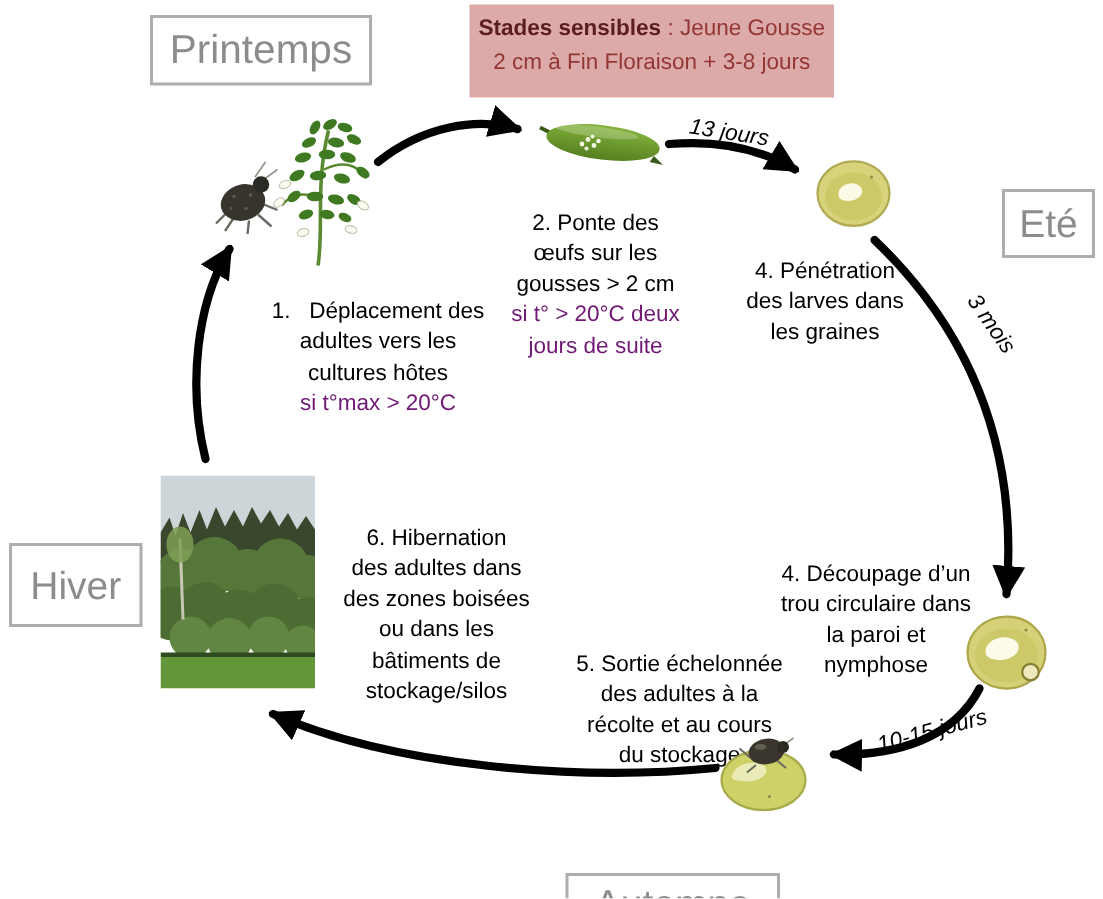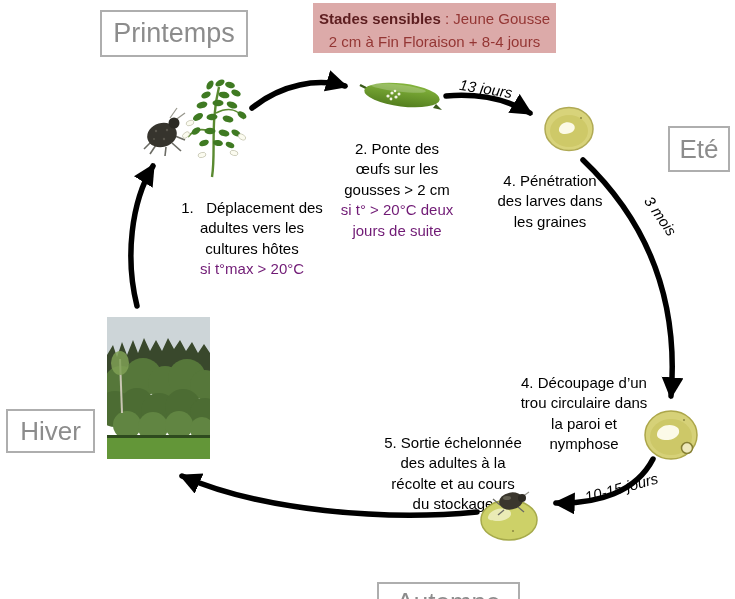--- a/index.html
+++ b/index.html
@@ -7,25 +7,25 @@
     position:relative; width:735px; height:599px; background:#ffffff;
     font-family:"Liberation Sans", sans-serif; overflow:hidden;
   }
   .season {
     position:absolute; border:2px solid #aeaeae; color:#8c8c8c;
     display:flex; align-items:center; justify-content:center;
     background:#ffffff; box-sizing:border-box;
   }
   #box-printemps { left:100px; top:10px;  width:148px; height:47px; font-size:27px; }
   #box-ete       { left:668px; top:126px; width:62px;  height:46px; font-size:26px; }
-  #box-hiver     { left:6px;   top:362px; width:89px;  height:44px; font-size:26px;margin-top:47px; }
+  #box-hiver     { left:6px;   top:362px; width:89px;  height:56px; font-size:26px; }
   #box-automne   { left:377px; top:551px; width:143px; height:41px; font-size:26px;margin-top:31px; }
 
   .banner {
-    position:absolute; left:313px; top:3px; width:243px; height:50px;
+    position:absolute; left:313px; top:3px; width:243px; height:62px;
     background:#dcaaa9; color:#943634; text-align:center;
     font-size:15px; line-height:23px; padding-top:4px; box-sizing:border-box;
   }
   .banner b { color:#5c1d1f; }
 
   .stage {
     position:absolute; font-size:15px; line-height:20.5px; text-align:center;
     white-space:pre-line; color:#000;
   }
   .cond { display:block; color:#701a75; }
@@ -69,21 +69,21 @@
   </div>
   <div class="season" id="box-hiver">
     <span>Hiver</span>
   </div>
   <div class="season" id="box-automne">
     <span>Automne</span>
   </div>
 
   <div class="banner">
     <div><b>Stades sensibles</b><span> : Jeune Gousse</span></div>
-    <div>2 cm à Fin Floraison + 8-4 jours</div>
+    <div>2 cm à Fin Floraison + 3-8 jours</div>
   </div>
 
   <svg class="arrows" width="735" height="599" viewBox="0 0 735 599">
     <defs>
       <marker id="ah" markerWidth="4.4" markerHeight="4.4" refX="3.4" refY="2" orient="auto" markerUnits="strokeWidth">
         <path d="M0,0 L4,2 L0,4 z" fill="#000"></path>
       </marker>
     </defs>
     <g fill="none" stroke="#000" stroke-width="5.5" stroke-linecap="round">
       <path d="M252,108 C282,84 318,78 345,86" marker-end="url(#ah)"></path>
@@ -117,20 +117,28 @@
     <span>4. Découpage d’un
 trou circulaire dans
 la paroi et
 nymphose</span>
   </div>
   <div class="stage" id="stage-5">
     <span>5. Sortie échelonnée
 des adultes à la
 récolte et au cours
 du stockage</span>
+  </div>
+  <div class="stage" id="stage-6">
+    <span>6. Hibernation
+des adultes dans
+des zones boisées
+ou dans les
+bâtiments de
+stockage/silos</span>
   </div>
 
   <span class="alabel" id="lbl-13j">13 jours</span>
   <span class="alabel" id="lbl-3m">3 mois</span>
   <span class="alabel" id="lbl-1015">10-15 jours</span>
 
   <svg class="img" id="img-weevil" width="48" height="55" viewBox="0 0 48 55">
     <g stroke="#6b6b64" stroke-width="1.6">
       <line x1="12" y1="38" x2="4" y2="46"></line>
         <line x1="16" y1="42" x2="10" y2="51"></line>

